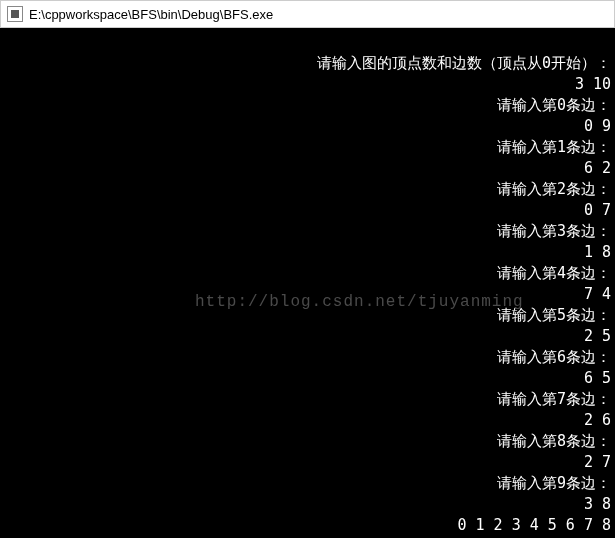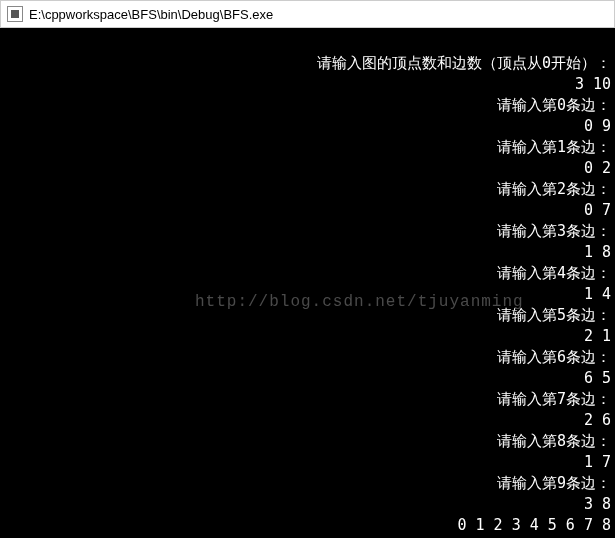--- a/index.html
+++ b/index.html
@@ -71,34 +71,34 @@
   <span class="title-icon"></span>
   <span>E:\cppworkspace\BFS\bin\Debug\BFS.exe</span>
 </div>
 
 <div class="console">
 <span>请输入图的顶点数和边数（顶点从0开始）：</span>
 <span>3 10</span>
 <span>请输入第0条边：</span>
 <span>0 9</span>
 <span>请输入第1条边：</span>
-<span>0 2</span>
+<span>6 2</span>
 <span>请输入第2条边：</span>
 <span>0 7</span>
 <span>请输入第3条边：</span>
 <span>1 8</span>
 <span>请输入第4条边：</span>
-<span>1 4</span>
+<span>7 4</span>
 <span>请输入第5条边：</span>
-<span>2 1</span>
+<span>2 5</span>
 <span>请输入第6条边：</span>
 <span>6 5</span>
 <span>请输入第7条边：</span>
 <span>2 6</span>
 <span>请输入第8条边：</span>
-<span>1 7</span>
+<span>2 7</span>
 <span>请输入第9条边：</span>
 <span>3 8</span>
 <span>0 1 2 3 4 5 6 7 8</span>
 <span>Process returned 0 (0x0)   execution time : 34.959 s</span>
 
 <div class="watermark" style="top:264px;left:195px;">http://blog.csdn.net/tjuyanming</div>
 </div>
 
 </body></html>

